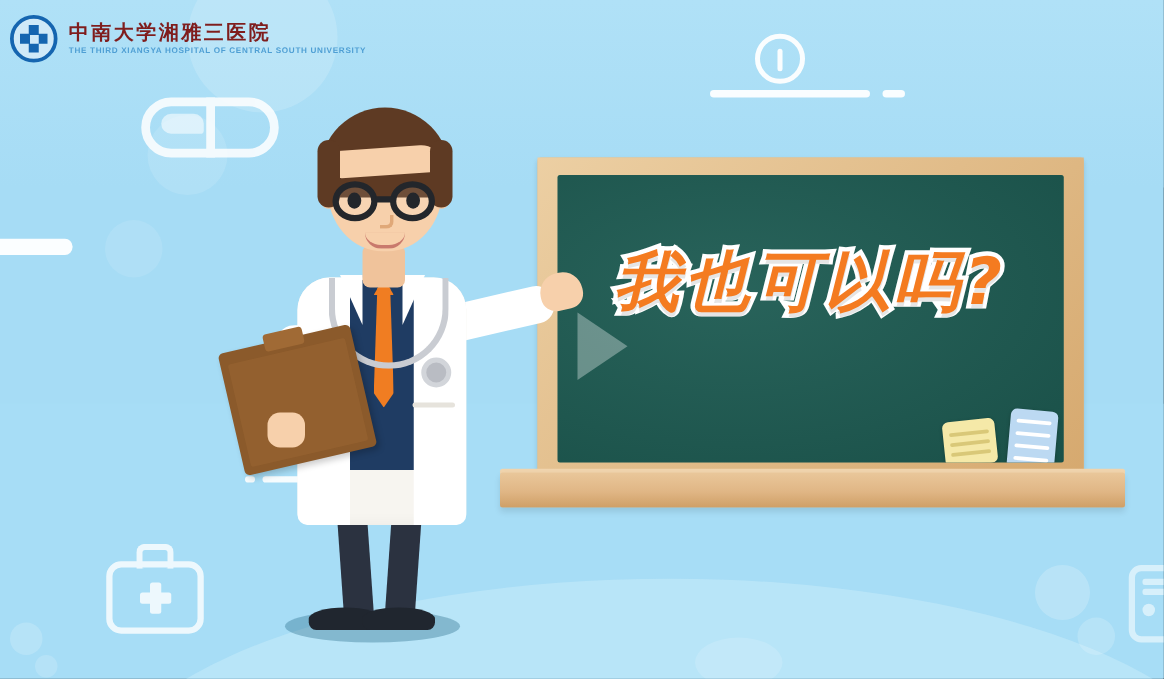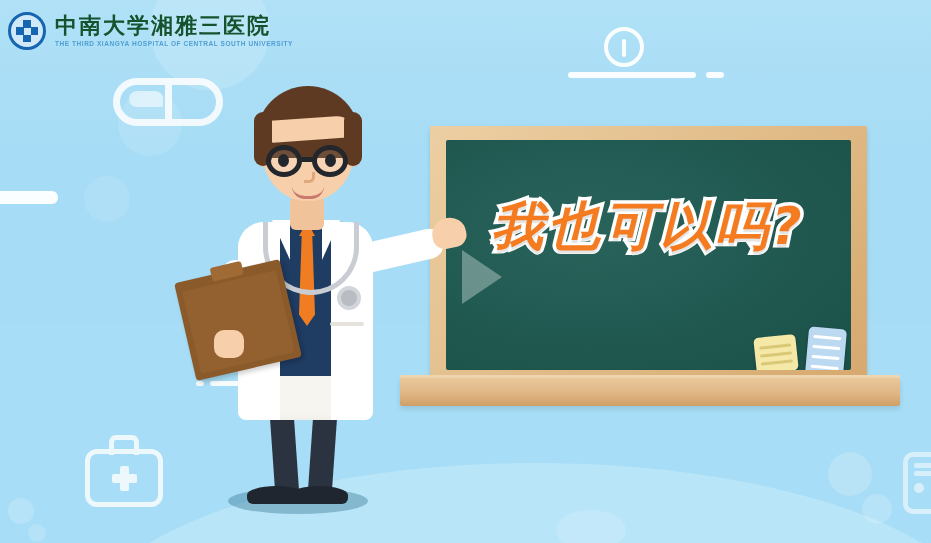--- a/index.html
+++ b/index.html
@@ -53,21 +53,21 @@
 
   
   .logo{position:absolute;left:8px;top:12px;display:flex;align-items:center;gap:9px;}
   .logo-mark{position:relative;width:38px;height:38px;border:3px solid #1565b0;border-radius:50%;
              box-sizing:border-box;background:#cfe9f8;}
   .logo-mark .cross{position:absolute;left:50%;top:50%;width:22px;height:22px;margin:-11px 0 0 -11px;}
   .logo-mark .cv{position:absolute;left:7px;top:0;width:8px;height:22px;background:#1565b0;}
   .logo-mark .ch{position:absolute;left:0;top:7px;width:22px;height:8px;background:#1565b0;}
   .logo-mark .sq{position:absolute;left:7.5px;top:7.5px;width:7px;height:7px;background:#cfe9f8;}
   .logo-txt{display:flex;flex-direction:column;line-height:1;}
-  .logo-cn{color:#14532d;font-size:22px;font-weight:bold;letter-spacing:2px;
+  .logo-cn{color:#7f1d1d;font-size:16px;font-weight:bold;letter-spacing:2px;
            font-family:"DejaVu Sans","Liberation Sans",sans-serif;white-space:nowrap;}
   .logo-en{color:#4f9fd4;font-size:6.5px;font-weight:bold;letter-spacing:.55px;margin-top:4px;white-space:nowrap;}
 
   
   .board-wrap{position:absolute;left:430px;top:126px;width:437px;height:254px;}
   .board-frame{position:absolute;inset:0;background:#e2bd8b;border-radius:3px;
                box-shadow:0 2px 4px rgba(0,0,0,.12);}
   .board-frame:before{content:"";position:absolute;left:0;top:0;width:100%;height:100%;
                background:linear-gradient(135deg,#eccfa3 0%,#d6a96f 100%);}
   .board-face{position:absolute;left:16px;top:14px;right:16px;bottom:10px;

